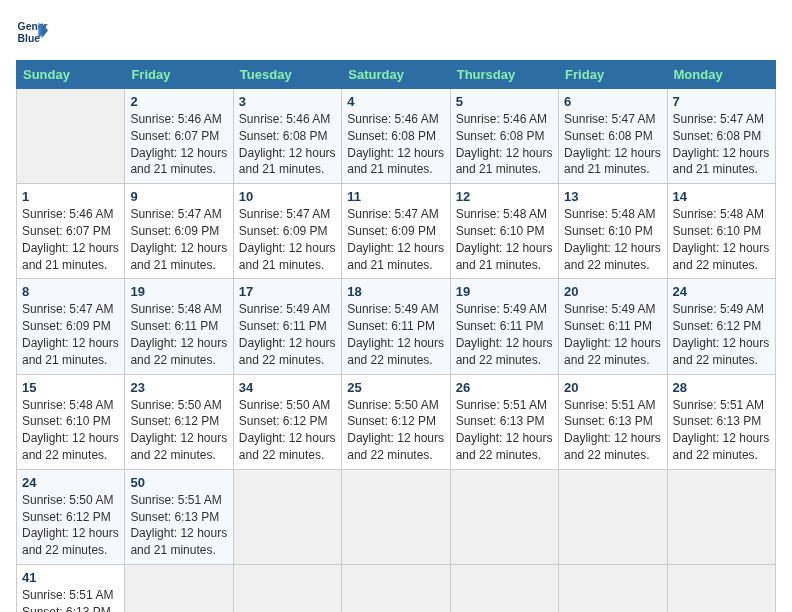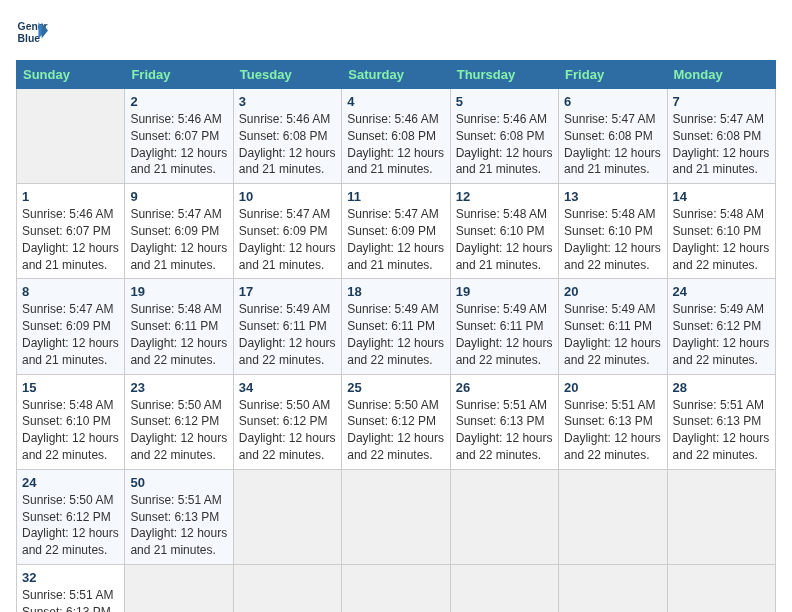--- a/index.html
+++ b/index.html
@@ -240,21 +240,21 @@
           <div class="day-detail">Sunrise: 5:51 AM<br>Sunset: 6:13 PM<br>Daylight: 12 hours and 21 minutes.</div>
         </td>
         <td class="empty-cell"></td>
         <td class="empty-cell"></td>
         <td class="empty-cell"></td>
         <td class="empty-cell"></td>
         <td class="empty-cell"></td>
       </tr>
       <tr>
         <td>
-          <span class="day-number">32</span>
+          <span class="day-number">41</span>
           <div class="day-detail">Sunrise: 5:51 AM<br>Sunset: 6:13 PM<br>Daylight: 12 hours and 22 minutes.</div>
         </td>
         <td class="empty-cell"></td>
         <td class="empty-cell"></td>
         <td class="empty-cell"></td>
         <td class="empty-cell"></td>
         <td class="empty-cell"></td>
         <td class="empty-cell"></td>
       </tr>
     </tbody>

